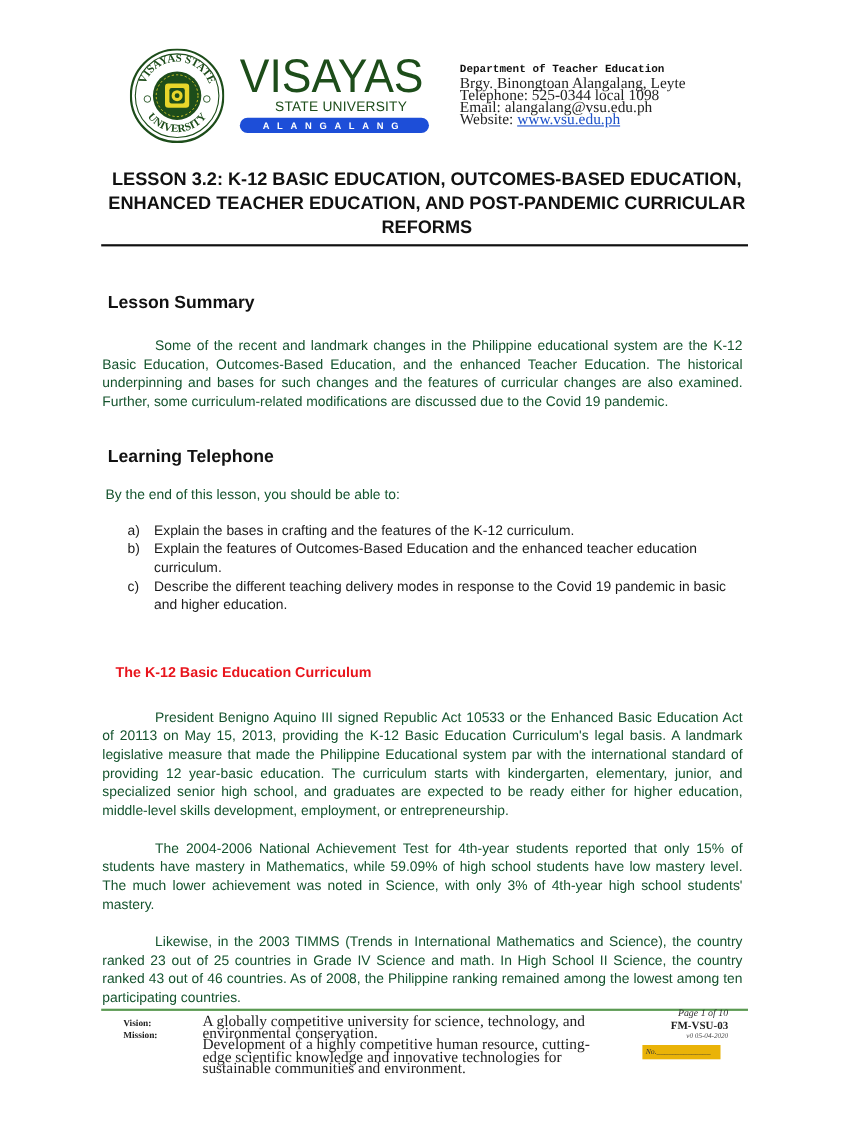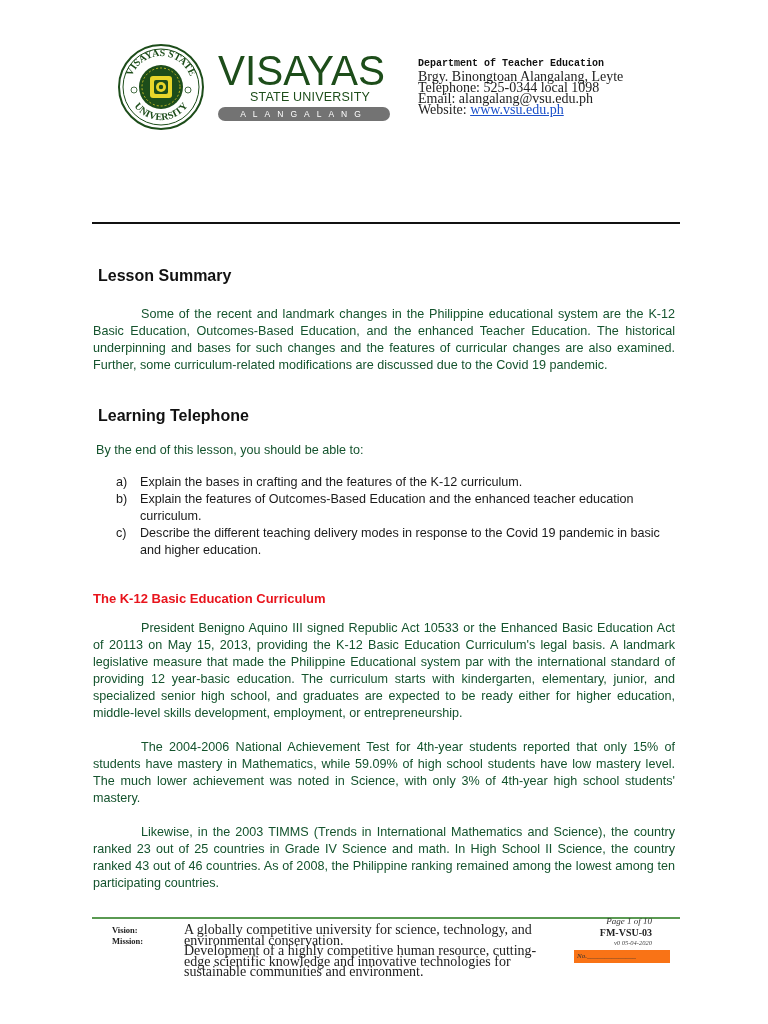--- a/index.html
+++ b/index.html
@@ -13,22 +13,22 @@
     .seal { position: absolute; left: 118px; top: 44px; width: 86px; height: 86px; }
     .wordmark { position: absolute; left: 218px; top: 50px; width: 176px; }
     .wm-big {
       font-family: "Liberation Sans", sans-serif; color: #1d4d1a; font-size: 43px; line-height: 40px;
       letter-spacing: 0px; transform: scaleX(0.94); transform-origin: left; font-weight: normal;
     }
     .wm-sub {
       color: #1d4d1a; font-size: 12.5px; line-height: 14px; margin-left: 32px; letter-spacing: 0.2px;
     }
     .wm-bar {
-      margin-top: 3px; width: 172px; height: 14px; border-radius: 7px; background: #737373;
-      color: #fff; font-size: 8.5px; font-weight: normal; letter-spacing: 7px; text-align: center; line-height: 14px;
+      margin-top: 3px; width: 172px; height: 14px; border-radius: 7px; background: #1d4ed8;
+      color: #fff; font-size: 8.5px; font-weight: bold; letter-spacing: 7px; text-align: center; line-height: 14px;
     }
     .dept { position: absolute; left: 418px; top: 58px; }
     .dept-title {
       font-family: "Liberation Mono", monospace; font-weight: bold; font-size: 10px; color: #111; margin-bottom: 2px;
     }
     .dept-line { font-family: "Liberation Serif", serif; font-size: 14px; line-height: 11px; color: #222; }
     .dept-line a { color: #1a4fc9; text-decoration: underline; }
 
     
     .lesson-title {
@@ -36,35 +36,35 @@
       font-weight: bold; font-size: 16.5px; line-height: 22px; color: #111;
     }
     .title-rule { position: absolute; left: 92px; top: 222px; width: 588px; height: 2px; background: #111; }
 
     .content { position: absolute; left: 93px; top: 260px; width: 582px; }
     h2 { font-size: 16px; font-weight: bold; margin: 5px; line-height: 22px; color: #111; }
     p.body {
       font-size: 12.6px; line-height: 17px; margin: 0; text-align: justify; color: #14532d;
     }
     p.body.indent { text-indent: 48px; }
-    .red-h { color: #e8141c; font-weight: bold; font-size: 13px; line-height: 18px; margin: 0; }
+    .red-h { color: #e8141c; font-weight: bold; font-size: 13px; line-height: 18px; margin: 12px; }
     ol.objs { list-style: none; margin: 0; padding: 0; }
     ol.objs li { position: relative; padding-left: 47px; font-size: 12.6px; line-height: 17px; color: #1a1a1a; }
     ol.objs li .mk { position: absolute; left: 23px; top: 0; }
 
     
     .footer-rule { position: absolute; left: 92px; top: 917px; width: 588px; height: 2px; background: #5a9a52; }
     .footer { position: absolute; left: 92px; top: 921px; width: 588px; font-family: "Liberation Serif", serif; }
     .f-labels { position: absolute; left: 20px; top: 4px; font-weight: bold; font-size: 8.5px; line-height: 11px; color: #222; }
     .f-text { position: absolute; left: 92px; top: 4px; width: 370px; font-size: 14px; line-height: 10.5px; color: #222; }
-    .f-right { position: absolute; left: 442px; top: -6px; width: 118px; text-align: right; }
+    .f-right { position: absolute; left: 452px; top: -6px; width: 118px; text-align: right; }
     .f-page { font-style: italic; font-size: 9px; line-height: 12px; color: #333; }
     .f-code { font-weight: bold; font-size: 10px; line-height: 12px; color: #222; }
     .f-ver { font-style: italic; font-size: 6.5px; line-height: 8px; color: #444; }
-    .f-no { margin-top: 3px; margin-left: 40px; width: 96px; height: 13px; background: #f97316; font-style: italic; font-size: 7px; line-height: 13px; text-align: left; padding-left: 3px; box-sizing: border-box; color: #333; }
+    .f-no { margin-top: 3px; margin-left: 40px; width: 71px; height: 13px; background: #eab308; font-style: italic; font-size: 7px; line-height: 13px; text-align: left; padding-left: 3px; box-sizing: border-box; color: #333; }
   </style>
 </head>
 <body>
 
 <div class="page">
 
   <svg class="seal" viewBox="0 0 86 86">
     <circle cx="43" cy="43" r="42" fill="#fff" stroke="#1d4d1a" stroke-width="2"></circle>
     <circle cx="43" cy="43" r="38" fill="none" stroke="#1d4d1a" stroke-width="1"></circle>
     <defs>
@@ -94,20 +94,21 @@
   </div>
 
   <div class="dept">
     <div class="dept-title">Department of Teacher Education</div>
     <div class="dept-line">Brgy. Binongtoan Alangalang, Leyte</div>
     <div class="dept-line">Telephone: 525-0344 local 1098</div>
     <div class="dept-line">Email: alangalang@vsu.edu.ph</div>
     <div class="dept-line"><span>Website: </span><a>www.vsu.edu.ph</a></div>
   </div>
 
+  <div class="lesson-title">LESSON 3.2: K-12 BASIC EDUCATION, OUTCOMES-BASED EDUCATION, ENHANCED TEACHER EDUCATION, AND POST-PANDEMIC CURRICULAR REFORMS</div>
   <div class="title-rule"></div>
 
   <div class="content">
     <h2>Lesson Summary</h2>
     <div style="height:14px"></div>
     <p class="body indent">Some of the recent and landmark changes in the Philippine educational system are the K-12 Basic Education, Outcomes-Based Education, and the enhanced Teacher Education. The historical underpinning and bases for such changes and the features of curricular changes are also examined. Further, some curriculum-related modifications are discussed due to the Covid 19 pandemic.</p>
 
     <div style="height:26px"></div>
     <h2>Learning Telephone</h2>
     <div style="height:10px"></div>

